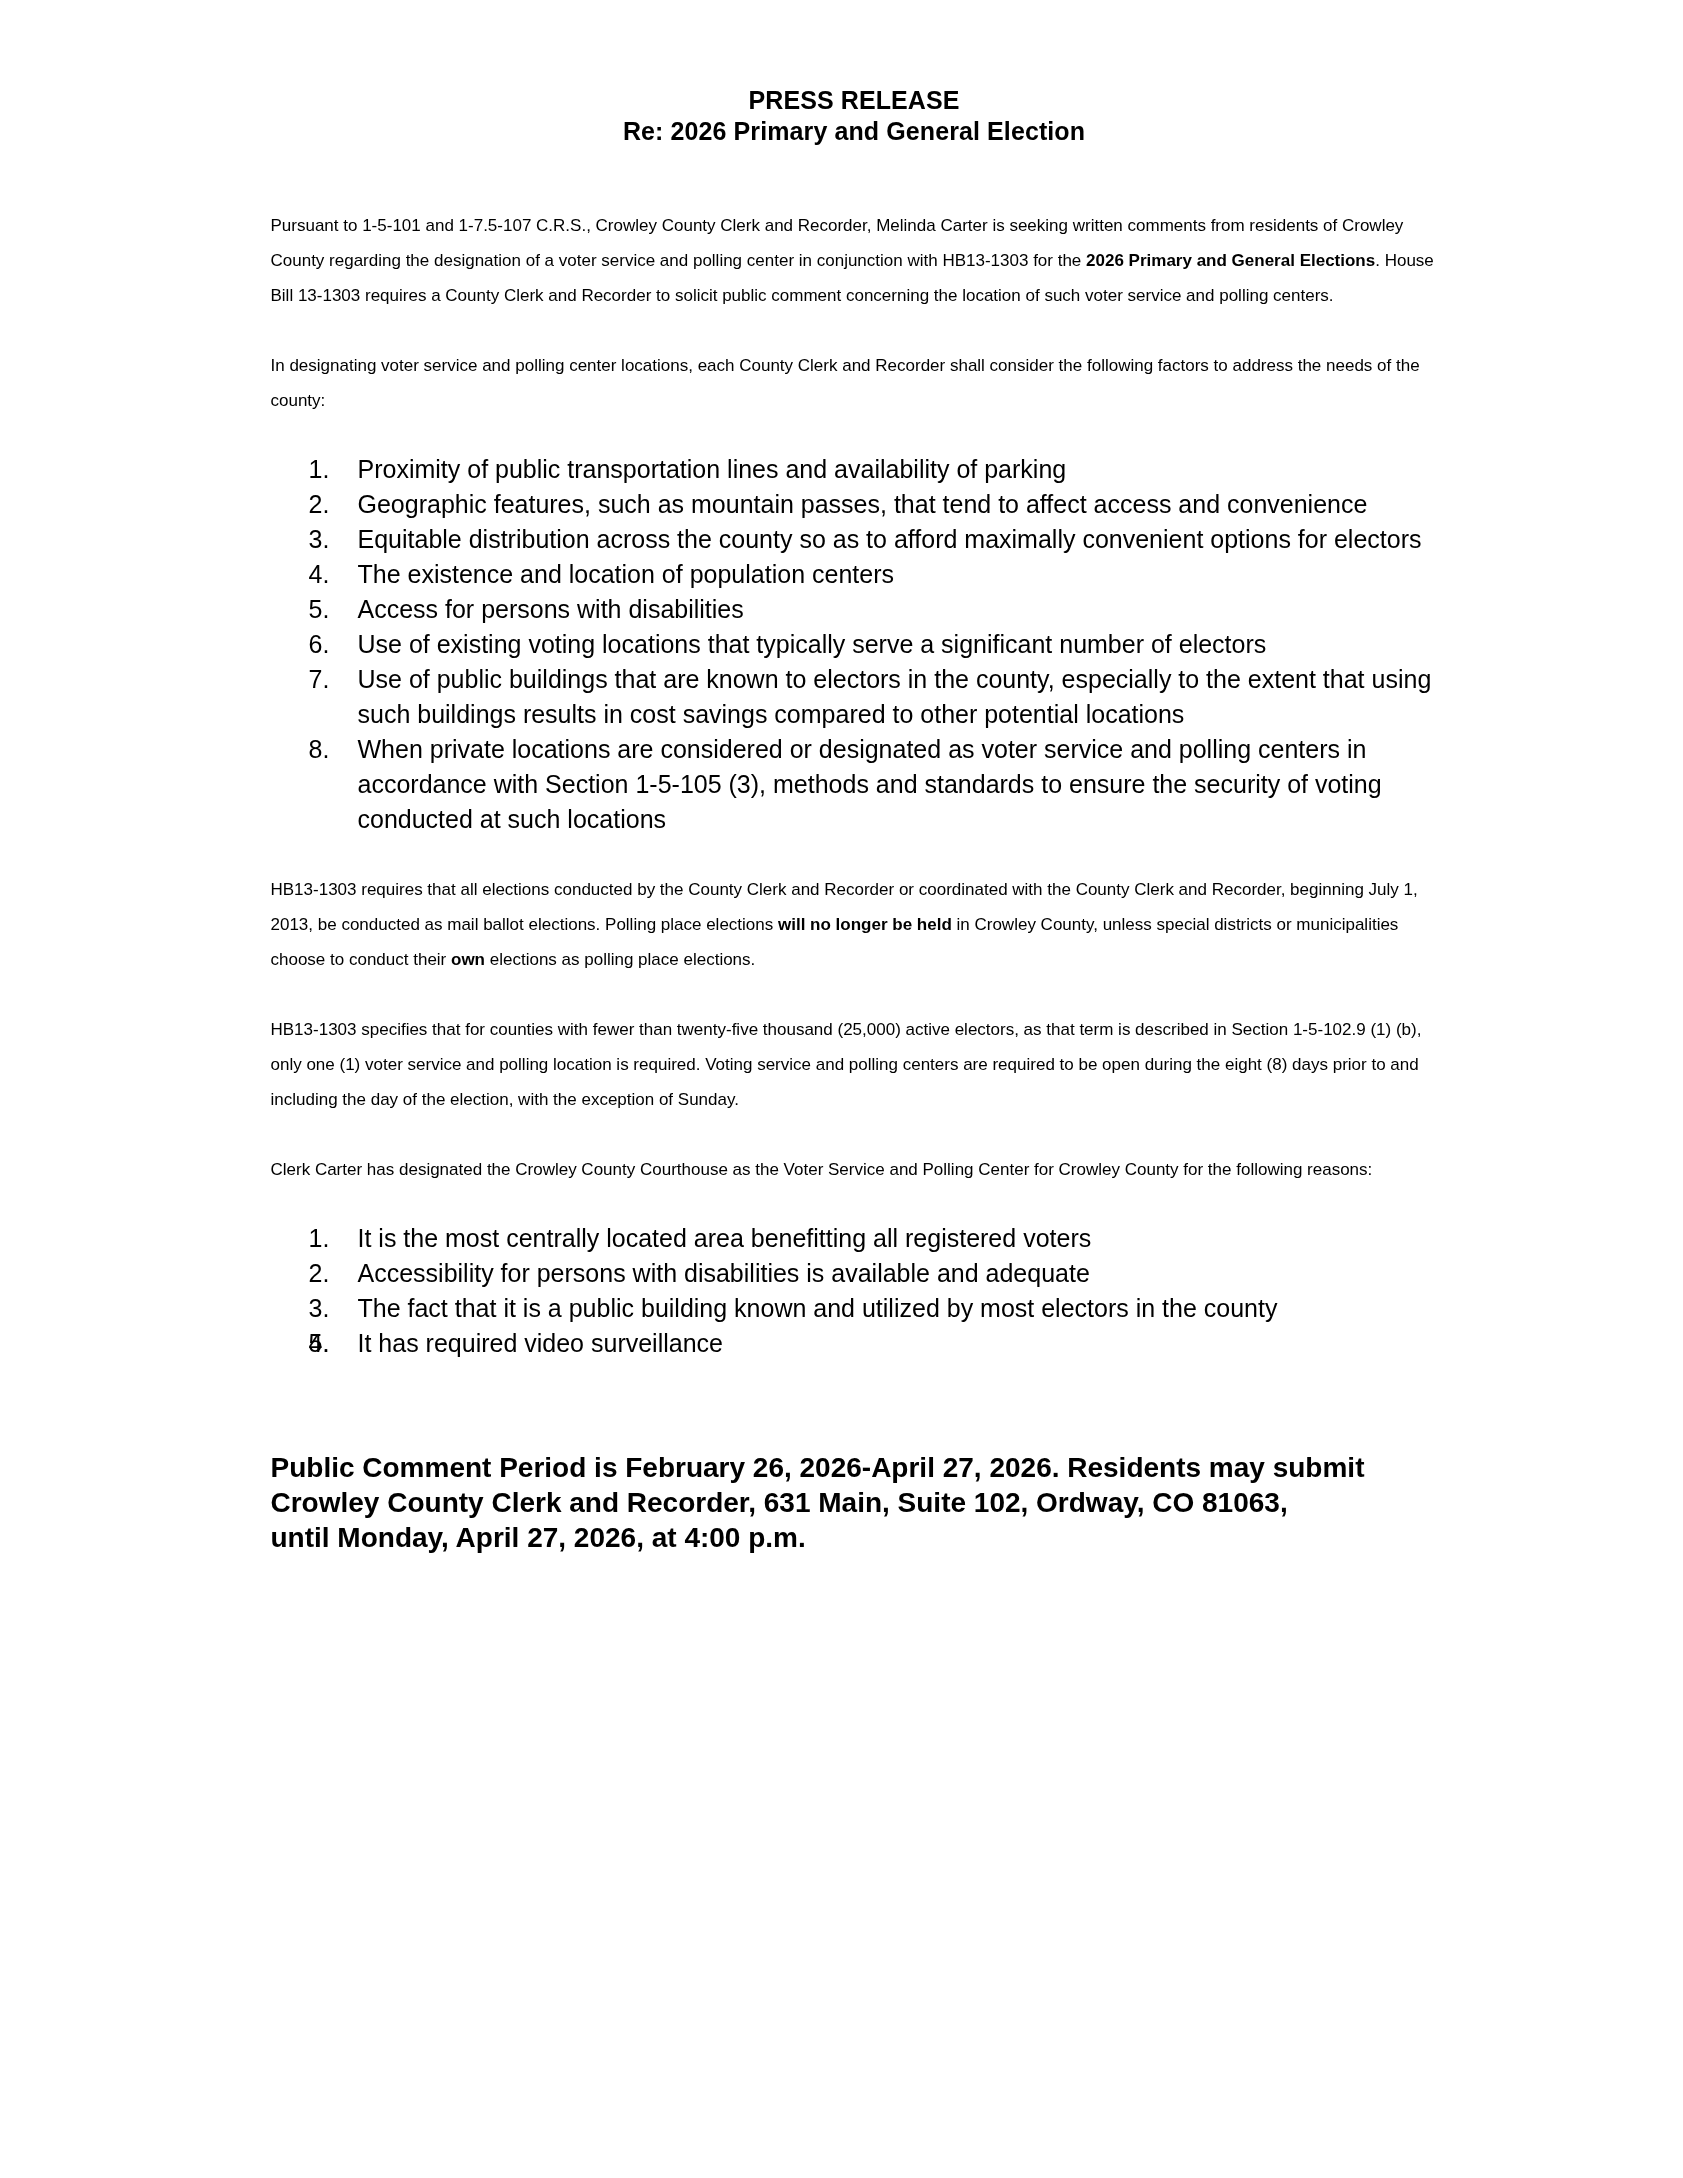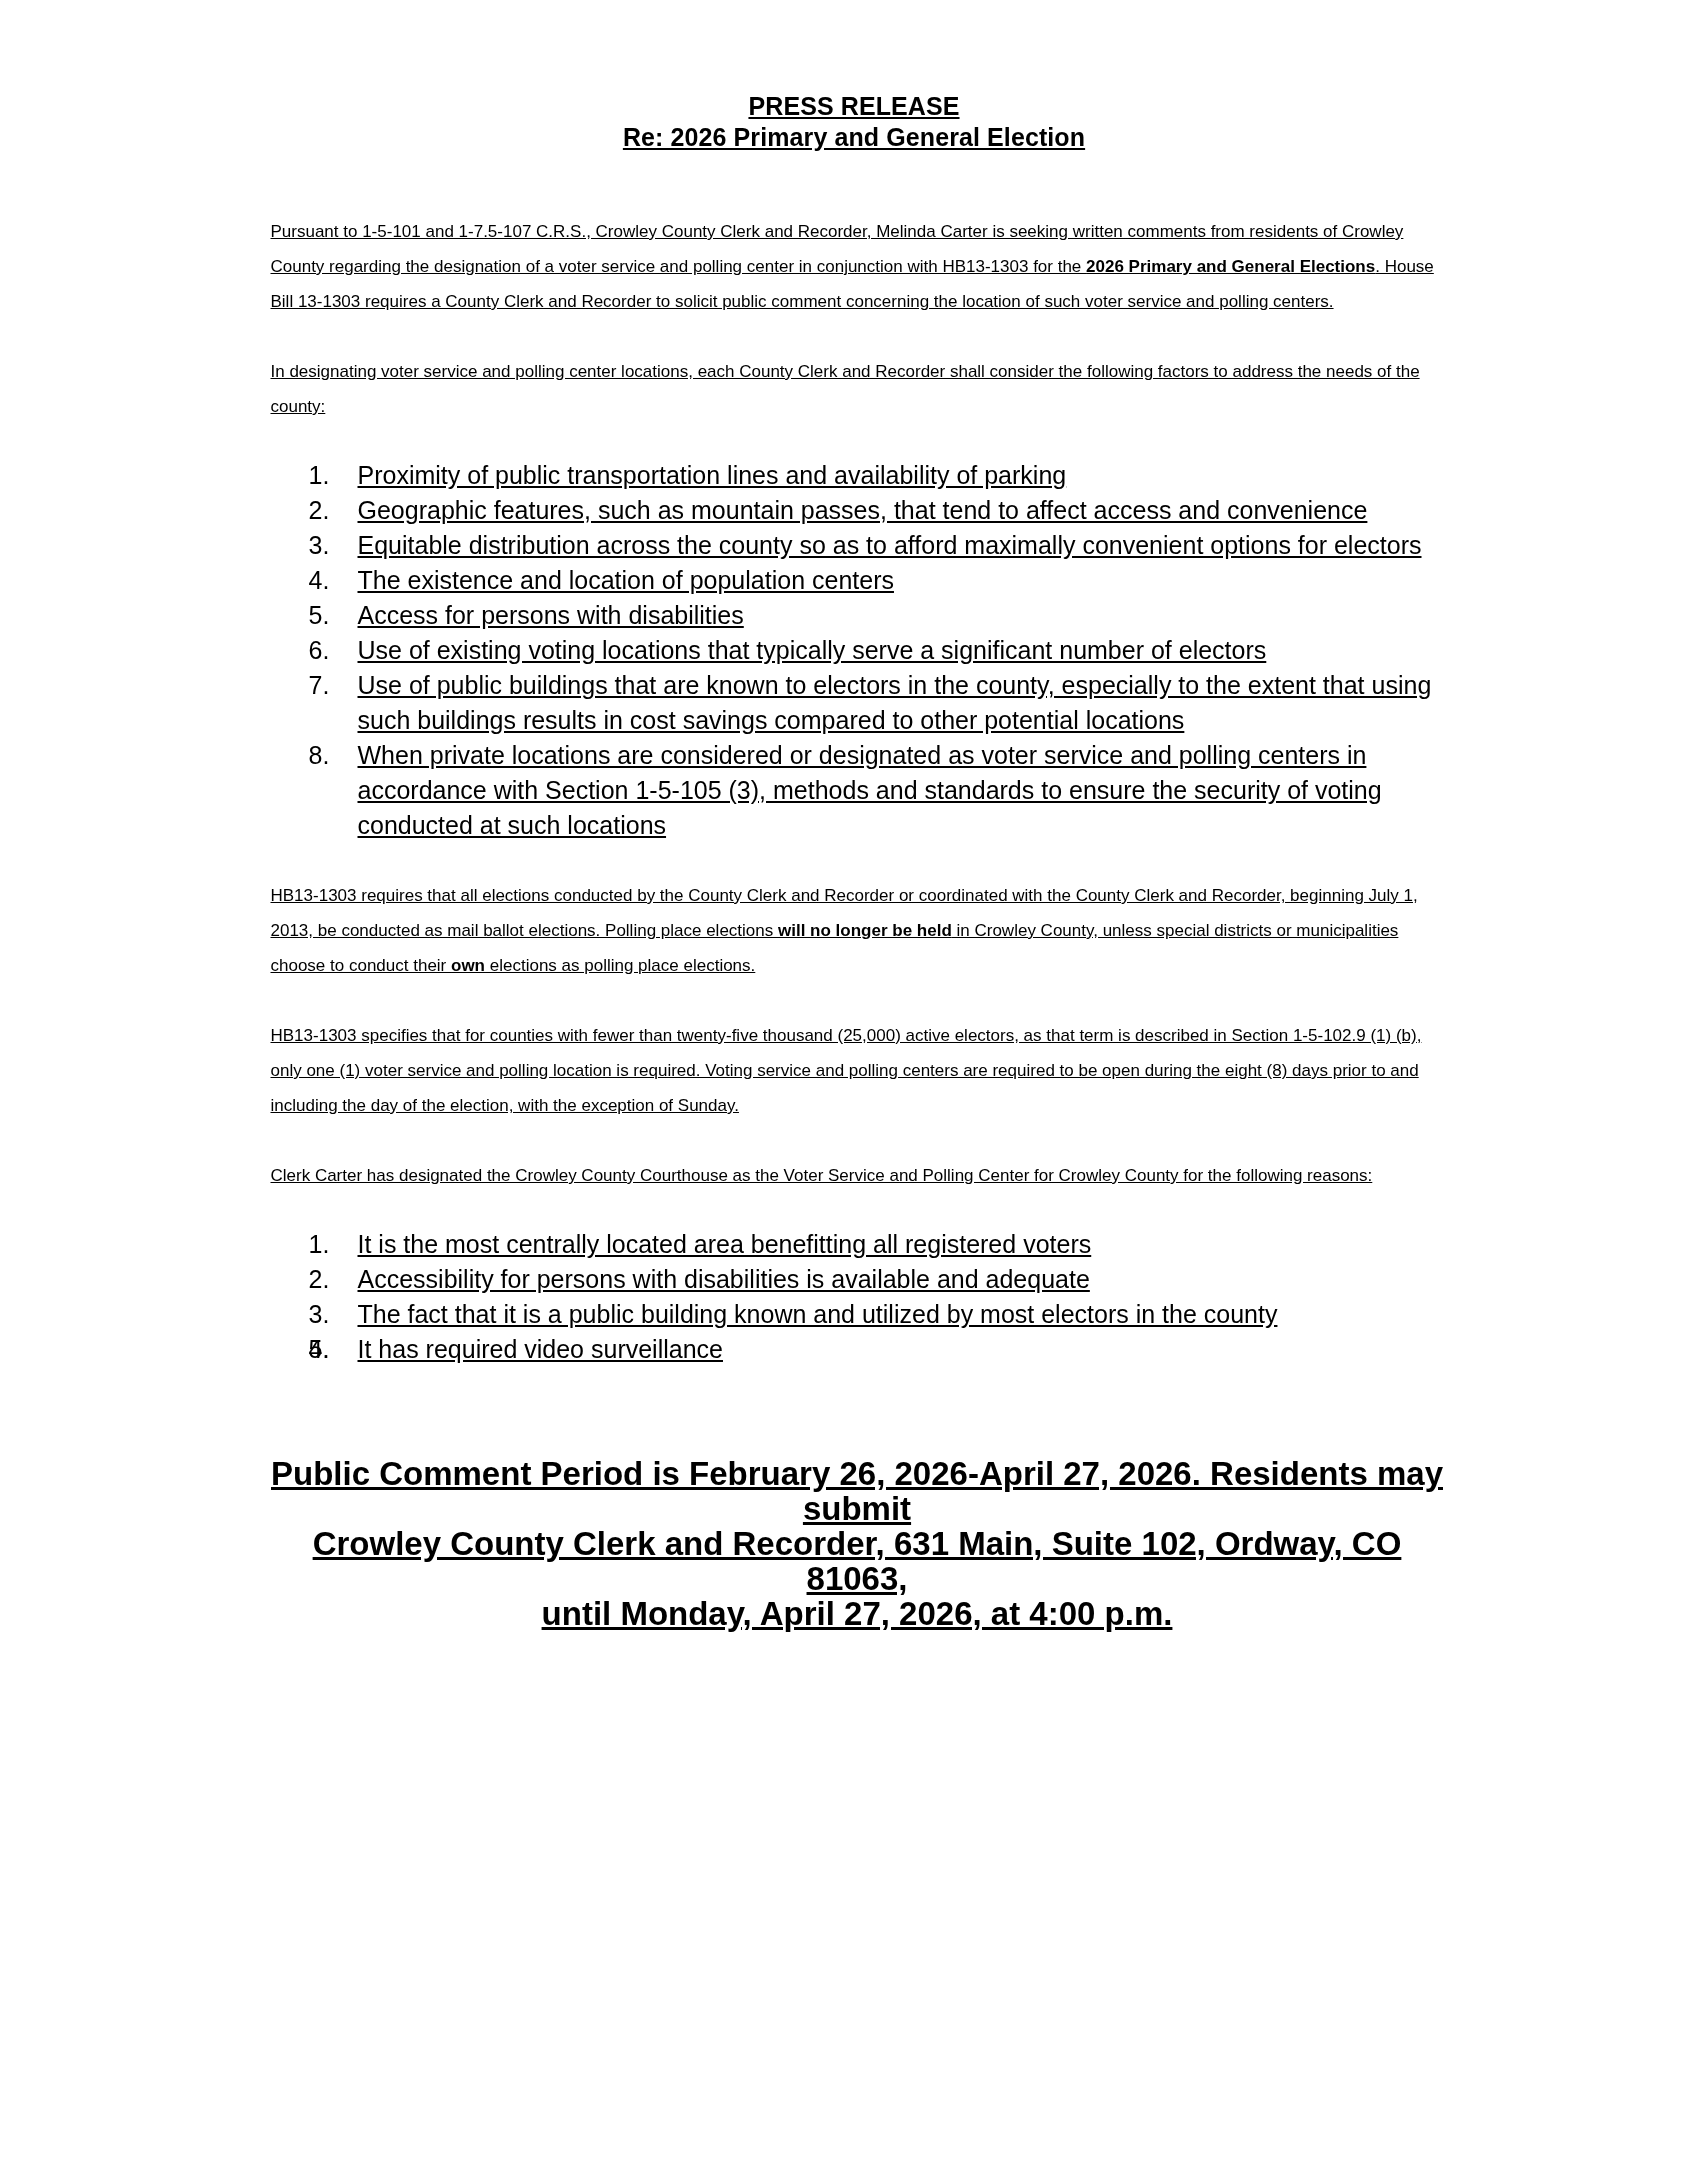--- a/index.html
+++ b/index.html
@@ -17,24 +17,23 @@
   .page {
     position: relative;
     width: 1683px;
     height: 2178px;
     box-sizing: border-box;
     padding: 77px 0 0 0;
     background: #ffffff;
   }
   .doc {
     width: 1252px;
-    margin: 14px auto;
+    margin: 8px auto;
     padding: 0 0 0 55px;
     box-sizing: border-box;
-    text-decoration: underline;
   }
   
   .heading {
     text-align: center;
     font-weight: bold;
     font-size: 25px;
     line-height: 31px;
     letter-spacing: 0.1px;
     margin: 0 0 0 -30px;
   }
@@ -70,24 +69,23 @@
     left: 38px;
     top: 0;
     width: 40px;
     text-align: left;
     font-size: 25px;
     line-height: 35px;
   }
   
   .closing {
     font-weight: bold;
-    font-size: 33px;
+    font-size: 28px;
     line-height: 35px;
     width: 1173px;
-    text-align: center;
   }
   .closing div { margin: 0; }
 </style>
 </head>
 <body>
 
 <div class="page">
   <div class="doc">
 
     <div class="heading">

